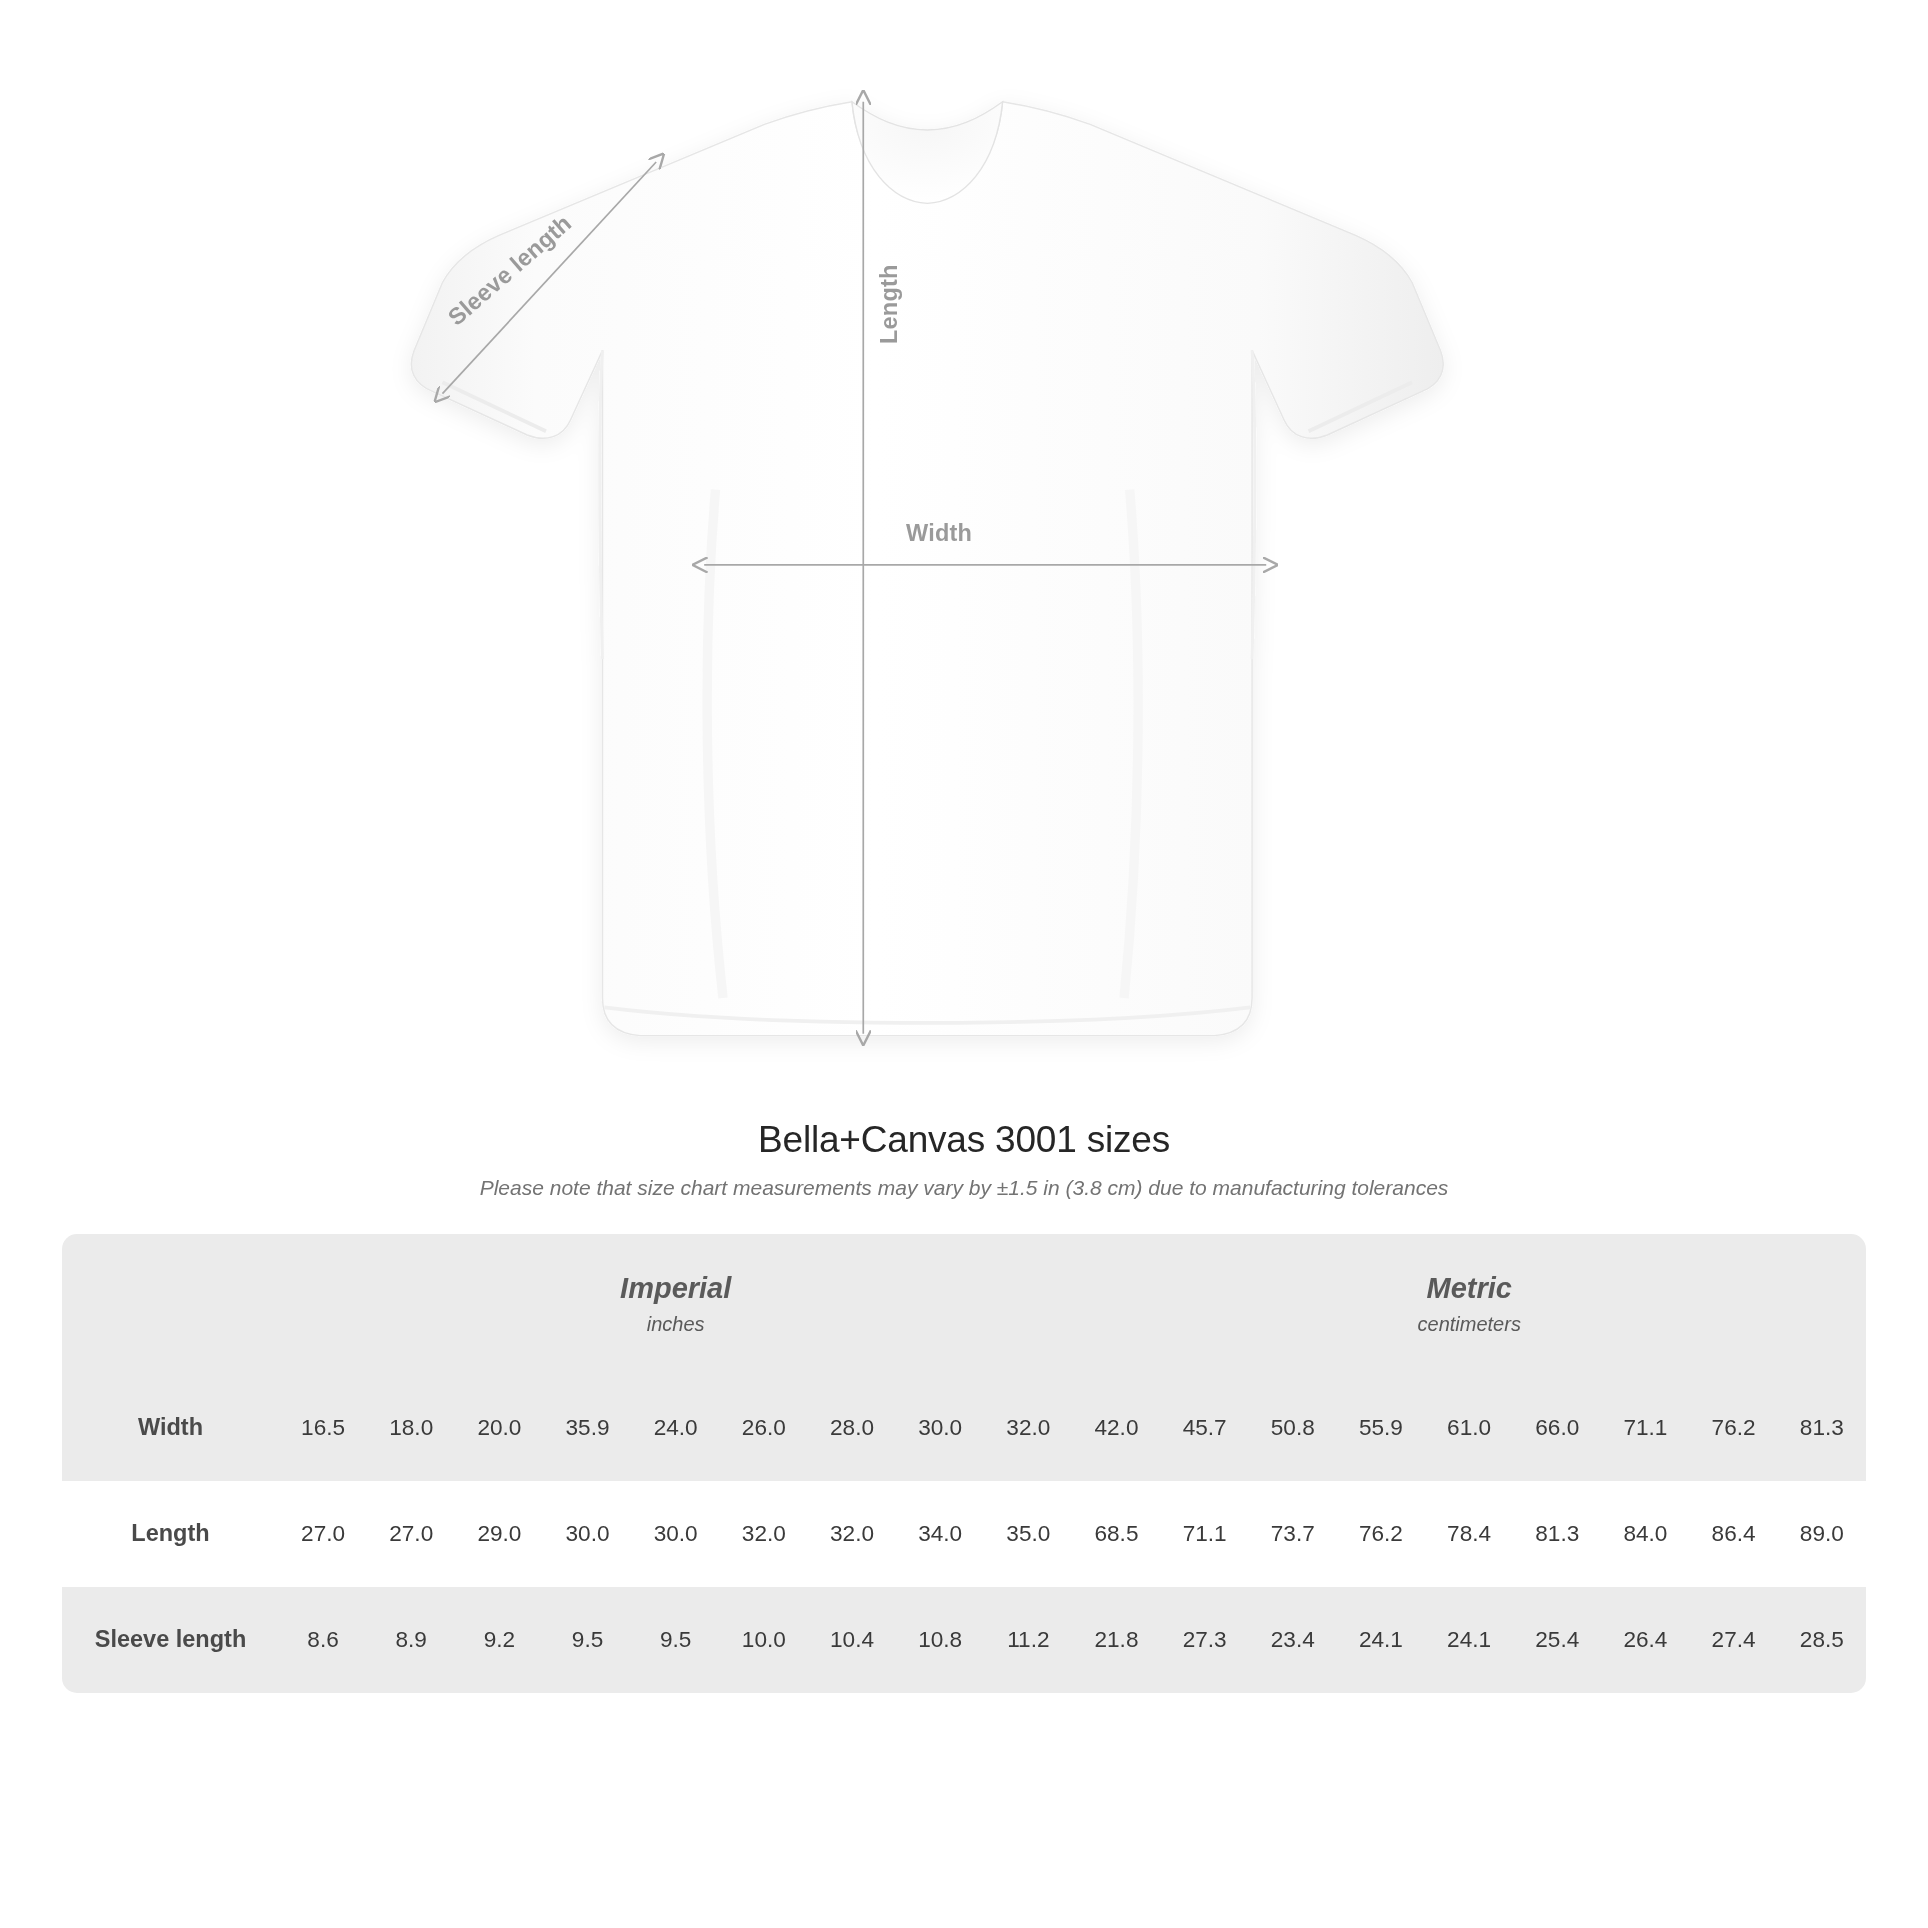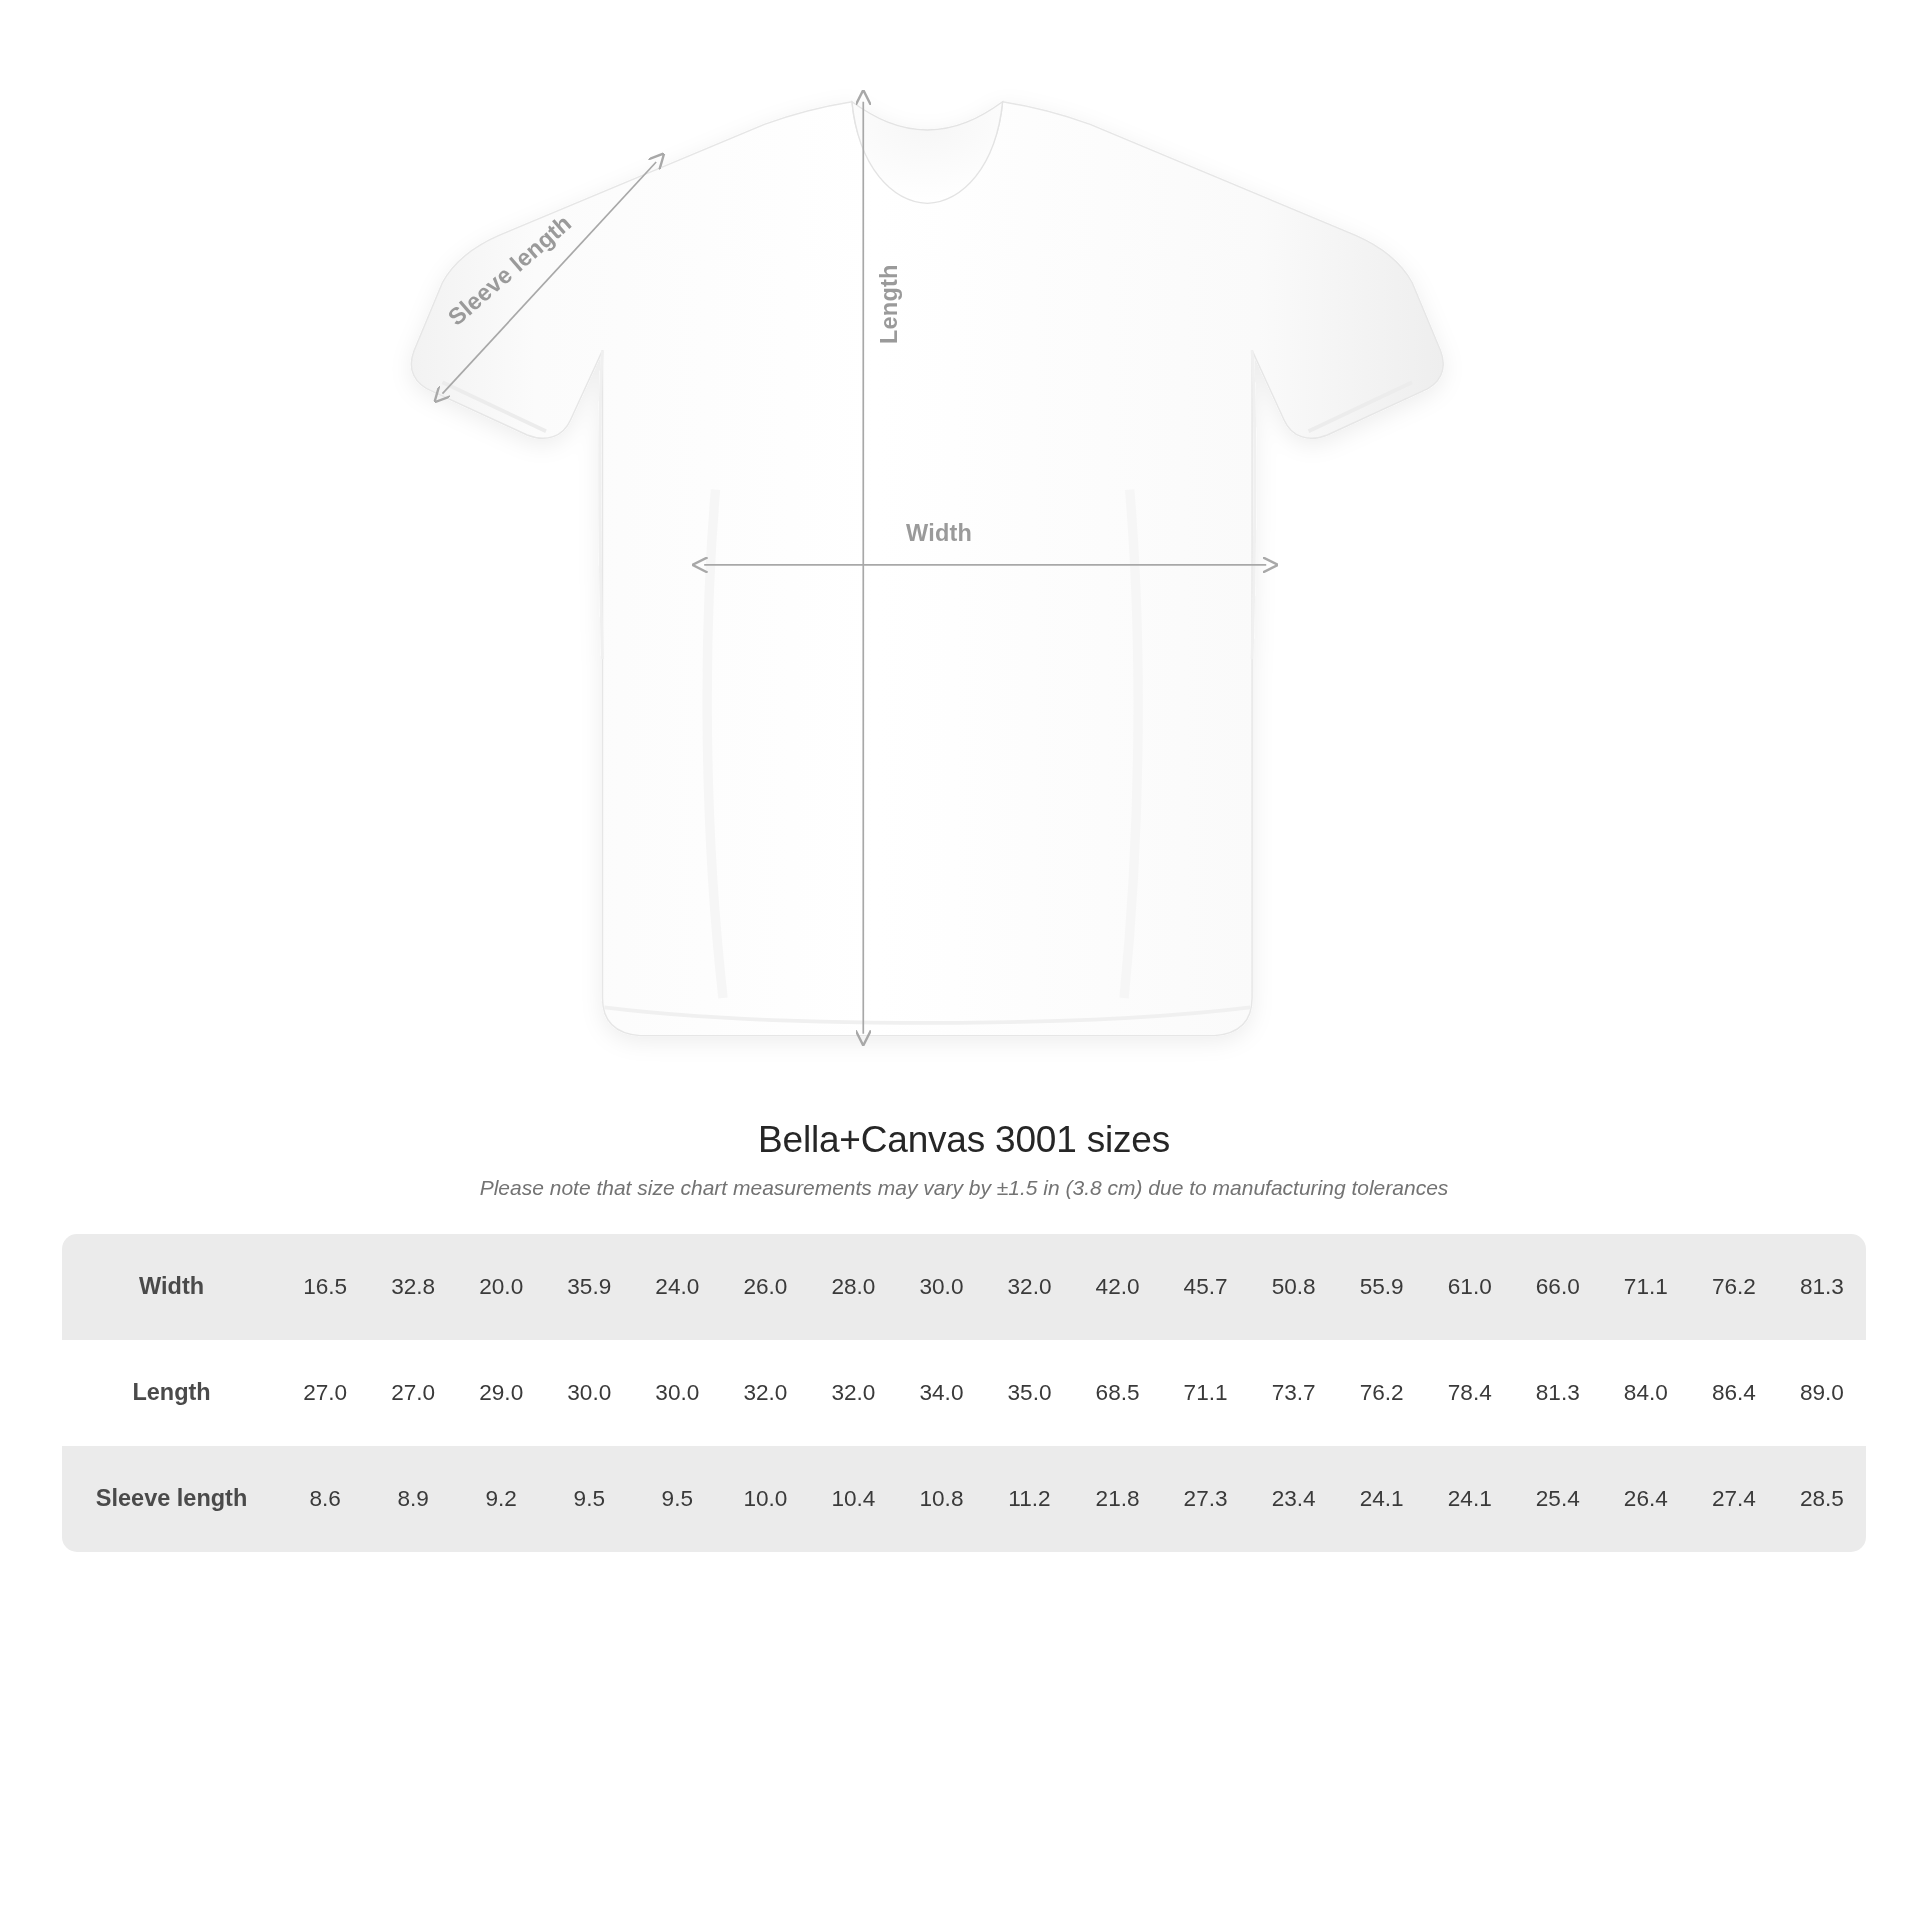--- a/index.html
+++ b/index.html
@@ -224,26 +224,37 @@
 </div>
 
 <div class="title-block">
   <div class="chart-title">Bella+Canvas 3001 sizes</div>
   <div class="chart-note">Please note that size chart measurements may vary by ±1.5 in (3.8 cm) due to manufacturing tolerances</div>
 </div>
 
 <div class="table-wrap">
   <table class="size-table">
     <tbody>
+      <tr class="unit-row">
+        <td class="col-first"></td>
+        <td colspan="9">
+          <div class="unit-title">Imperial</div>
+          <div class="unit-sub">inches</div>
+        </td>
+        <td colspan="9">
+          <div class="unit-title">Metric</div>
+          <div class="unit-sub">centimeters</div>
+        </td>
+      </tr>
 
 
       <tr class="data-row row-shade">
         <td class="rowhead col-first">Width</td>
         <td class="cell">16.5</td>
-        <td class="cell">32.8</td>
+        <td class="cell">18.0</td>
         <td class="cell">20.0</td>
         <td class="cell">35.9</td>
         <td class="cell">24.0</td>
         <td class="cell">26.0</td>
         <td class="cell">28.0</td>
         <td class="cell">30.0</td>
         <td class="cell">32.0</td>
         <td class="cell">42.0</td>
         <td class="cell">45.7</td>
         <td class="cell">50.8</td>

